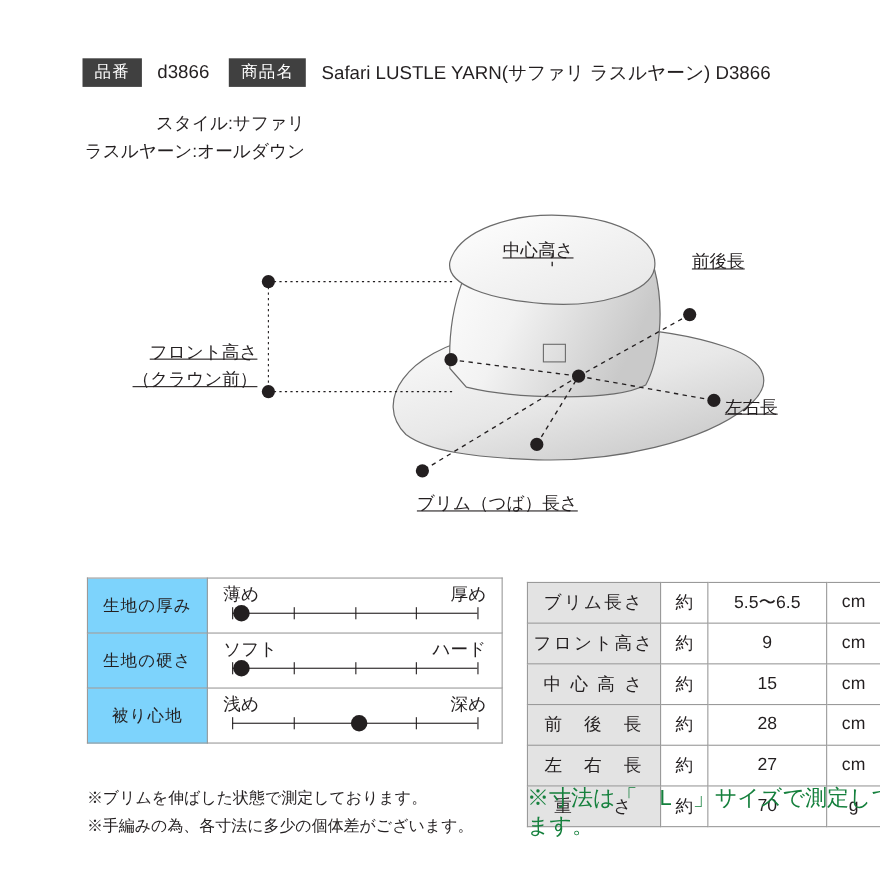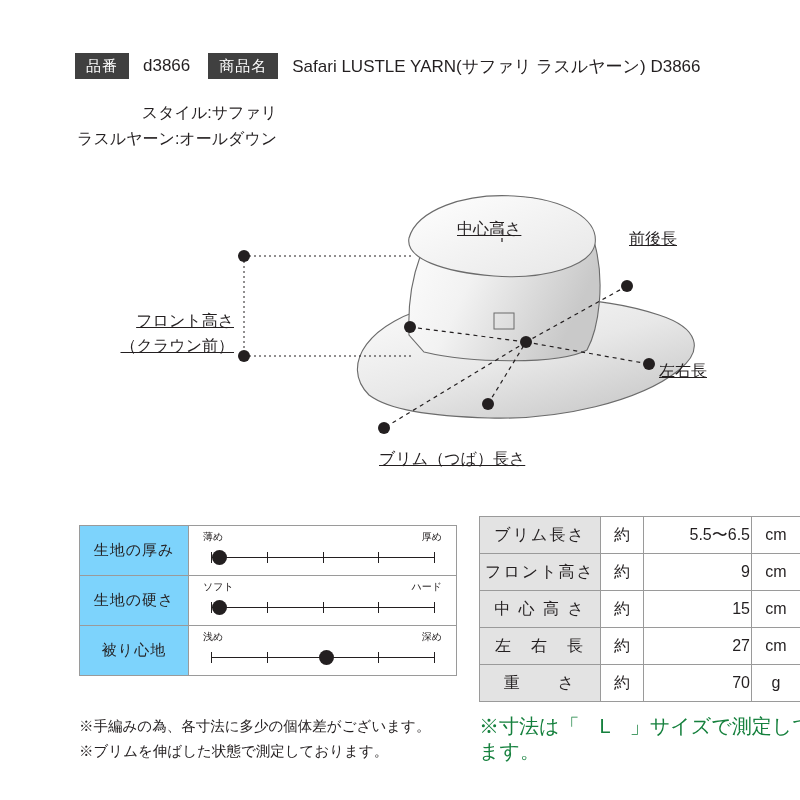--- a/index.html
+++ b/index.html
@@ -108,21 +108,21 @@
   .slider-cell {
     position: relative;
     padding: 0 14px;
   }
   .slider-ends {
     position: absolute;
     left: 14px; right: 14px;
     top: 4px;
     display: flex;
     justify-content: space-between;
-    font-size: 10px;
+    font-size: 16px;
     color: #231f20;
   }
   .slider-track {
     position: absolute;
     left: 22px;
     right: 22px;
     top: 31px;
     height: 1px;
     background: #231f20;
   }
@@ -139,21 +139,21 @@
     border-radius: 50%;
     background: #231f20;
     top: -7px;
     margin-left: -7.5px;
   }
 
   
   .meas-table {
     position: absolute;
     left: 440px;
-    top: 516px;
+    top: 529px;
     width: 322px;
     border-collapse: collapse;
     border: 1px solid #9a9a9a;
   }
   .meas-table td {
     border: 1px solid #9a9a9a;
     height: 34px;
     font-size: 16px;
     color: #231f20;
   }
@@ -162,21 +162,21 @@
     background: #e3e3e3;
     text-align: center;
     letter-spacing: 2px;
   }
   .m-approx {
     width: 40px;
     text-align: center;
     font-size: 15px;
   }
   .m-value {
-    text-align: right;
+    text-align: center;
     font-size: 17px;
   }
   .m-unit {
     width: 46px;
     text-align: center;
     font-size: 15px;
   }
 
   
   .note-left {
@@ -354,35 +354,41 @@
         <td class="m-value">9</td>
         <td class="m-unit">cm</td>
       </tr>
       <tr>
         <td class="m-name">中 心 高 さ</td>
         <td class="m-approx">約</td>
         <td class="m-value">15</td>
         <td class="m-unit">cm</td>
       </tr>
       <tr>
+        <td class="m-name">前　後　長</td>
+        <td class="m-approx">約</td>
+        <td class="m-value">28</td>
+        <td class="m-unit">cm</td>
+      </tr>
+      <tr>
         <td class="m-name">左　右　長</td>
         <td class="m-approx">約</td>
         <td class="m-value">27</td>
         <td class="m-unit">cm</td>
       </tr>
       <tr>
         <td class="m-name">重　　さ</td>
         <td class="m-approx">約</td>
         <td class="m-value">70</td>
         <td class="m-unit">g</td>
       </tr>
     </tbody>
   </table>
 
   <div class="note-left">
+    <div>※ブリムを伸ばした状態で測定しております。</div>
     <div>※手編みの為、各寸法に多少の個体差がございます。</div>
-    <div>※ブリムを伸ばした状態で測定しております。</div>
   </div>
   <div class="note-right">
     <div>※寸法は「　L　」サイズで測定しています。</div>
   </div>
 
 </div>
 
 </body></html>

